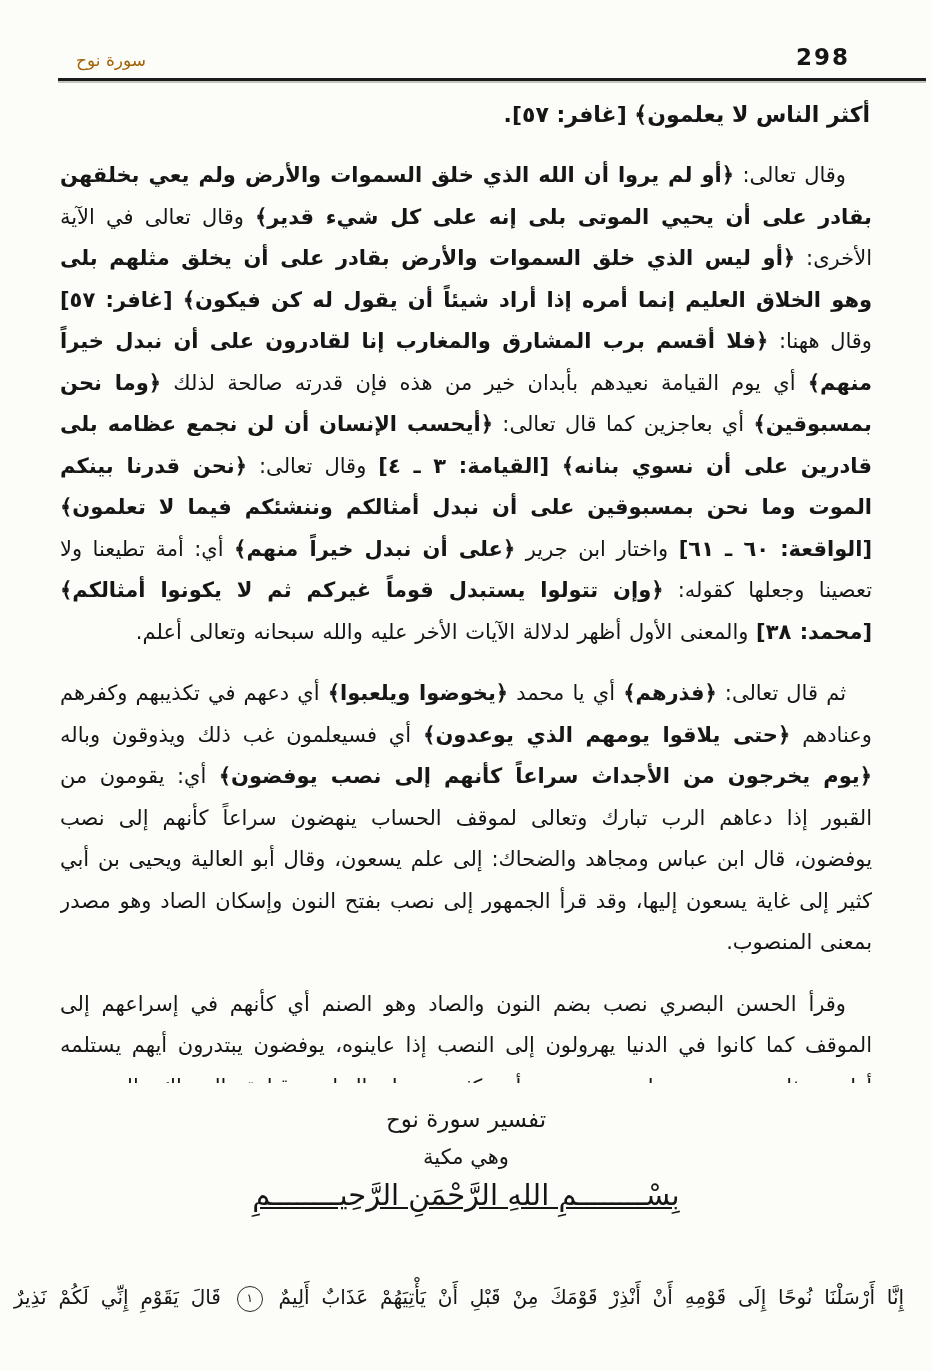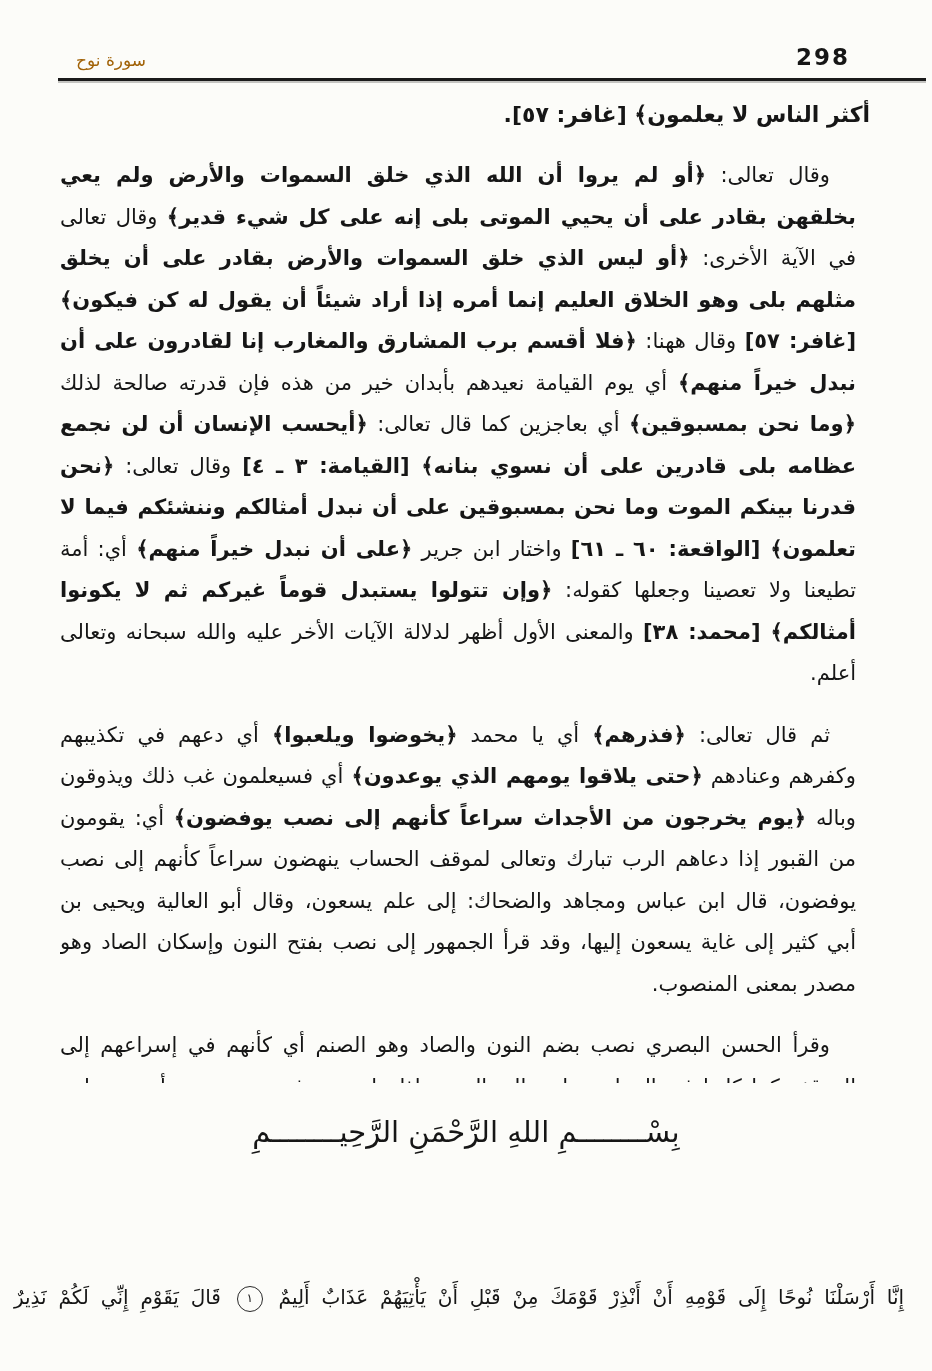--- a/index.html
+++ b/index.html
@@ -27,36 +27,36 @@
     height:3px;background:#1b1b1b;border:0;margin:0 -54px 0 -2px;
     box-shadow:0 2px 0 rgba(27,27,27,.25);
   }
   main{height:1002px;overflow:hidden;}
   .cont-line{
     margin:14px 2px 0 0;
     font-size:22px;font-weight:bold;
     text-align:right;line-height:40px;
   }
   .para{
-    margin:20px 16px 0 0;
+    margin:20px 0 0 0;
     font-size:21px;line-height:41.5px;
     text-align:justify;
     text-indent:26px;
     word-spacing:1px;
   }
   .para .q{font-weight:bold;}
   .para .n{font-weight:normal;}
   .cont-line .q{font-weight:bold;margin-top:48px;}
   .surah-section{
     position:absolute;top:1106px;right:60px;left:60px;
     text-align:center;
   }
   .surah-title{font-size:23px;margin:0;font-weight:normal;}
   .surah-sub{font-size:21px;margin:13px 0 0 0;}
-  .basmala{font-size:29px;margin:9px 0 0 0;white-space:nowrap;}
+  .basmala{font-size:29px;margin:9px 0 0 0;white-space:nowrap;text-decoration:underline;}
   .verse{
     position:absolute;top:1256px;right:28px;left:14px;
     font-size:20px;line-height:42px;
     text-align:justify;text-align-last:justify;
     word-spacing:2px;
   }
   .ayah-badge{
     display:inline-block;width:24px;height:24px;
     border:1px solid #2a2a2a;border-radius:50%;
     font-size:12px;line-height:22px;text-align:center;
@@ -77,18 +77,20 @@
   <div class="rule"></div>
 
   <main>
     <p class="cont-line"><span class="q">أكثر الناس لا يعلمون﴾ [غافر: ٥٧].</span></p>
     <p class="para"><span class="n">وقال تعالى: </span><span class="q">﴿أو لم يروا أن الله الذي خلق السموات والأرض ولم يعي بخلقهن بقادر على أن يحيي الموتى بلى إنه على كل شيء قدير﴾</span><span class="n"> وقال تعالى في الآية الأخرى: </span><span class="q">﴿أو ليس الذي خلق السموات والأرض بقادر على أن يخلق مثلهم بلى وهو الخلاق العليم إنما أمره إذا أراد شيئاً أن يقول له كن فيكون﴾ [غافر: ٥٧]</span><span class="n"> وقال ههنا: </span><span class="q">﴿فلا أقسم برب المشارق والمغارب إنا لقادرون على أن نبدل خيراً منهم﴾</span><span class="n"> أي يوم القيامة نعيدهم بأبدان خير من هذه فإن قدرته صالحة لذلك </span><span class="q">﴿وما نحن بمسبوقين﴾</span><span class="n"> أي بعاجزين كما قال تعالى: </span><span class="q">﴿أيحسب الإنسان أن لن نجمع عظامه بلى قادرين على أن نسوي بنانه﴾ [القيامة: ٣ ـ ٤]</span><span class="n"> وقال تعالى: </span><span class="q">﴿نحن قدرنا بينكم الموت وما نحن بمسبوقين على أن نبدل أمثالكم وننشئكم فيما لا تعلمون﴾ [الواقعة: ٦٠ ـ ٦١]</span><span class="n"> واختار ابن جرير </span><span class="q">﴿على أن نبدل خيراً منهم﴾</span><span class="n"> أي: أمة تطيعنا ولا تعصينا وجعلها كقوله: </span><span class="q">﴿وإن تتولوا يستبدل قوماً غيركم ثم لا يكونوا أمثالكم﴾ [محمد: ٣٨]</span><span class="n"> والمعنى الأول أظهر لدلالة الآيات الأخر عليه والله سبحانه وتعالى أعلم.</span></p>
     <p class="para"><span class="n">ثم قال تعالى: </span><span class="q">﴿فذرهم﴾</span><span class="n"> أي يا محمد </span><span class="q">﴿يخوضوا ويلعبوا﴾</span><span class="n"> أي دعهم في تكذيبهم وكفرهم وعنادهم </span><span class="q">﴿حتى يلاقوا يومهم الذي يوعدون﴾</span><span class="n"> أي فسيعلمون غب ذلك ويذوقون وباله </span><span class="q">﴿يوم يخرجون من الأجداث سراعاً كأنهم إلى نصب يوفضون﴾</span><span class="n"> أي: يقومون من القبور إذا دعاهم الرب تبارك وتعالى لموقف الحساب ينهضون سراعاً كأنهم إلى نصب يوفضون، قال ابن عباس ومجاهد والضحاك: إلى علم يسعون، وقال أبو العالية ويحيى بن أبي كثير إلى غاية يسعون إليها، وقد قرأ الجمهور إلى نصب بفتح النون وإسكان الصاد وهو مصدر بمعنى المنصوب.</span></p>
     <p class="para"><span class="n">وقرأ الحسن البصري نصب بضم النون والصاد وهو الصنم أي كأنهم في إسراعهم إلى الموقف كما كانوا في الدنيا يهرولون إلى النصب إذا عاينوه، يوفضون يبتدرون أيهم يستلمه أول. وهذا مروي عن مجاهد ويحيى بن أبي كثير ومسلم البطين وقتادة والضحاك والربيع بن أنس وأبي صالح وعاصم بن بهدلة وابن زيد وغيرهم، وقوله تعالى: </span></p>
   </main>
 
   <section class="surah-section">
+    <h2 class="surah-title">تفسير سورة نوح</h2>
+    <p class="surah-sub">وهي مكية</p>
     <p class="basmala">بِسْــــــــمِ اللهِ الرَّحْمَنِ الرَّحِيــــــــمِ</p>
   </section>
 
   <p class="verse"><span>إِنَّا أَرْسَلْنَا نُوحًا إِلَى قَوْمِهِ أَنْ أَنْذِرْ قَوْمَكَ مِنْ قَبْلِ أَنْ يَأْتِيَهُمْ عَذَابٌ أَلِيمٌ</span> <span class="ayah-badge">١</span> <span>قَالَ يَقَوْمِ إِنِّي لَكُمْ نَذِيرٌ</span></p>
 
 </div>
 
 </body></html>

